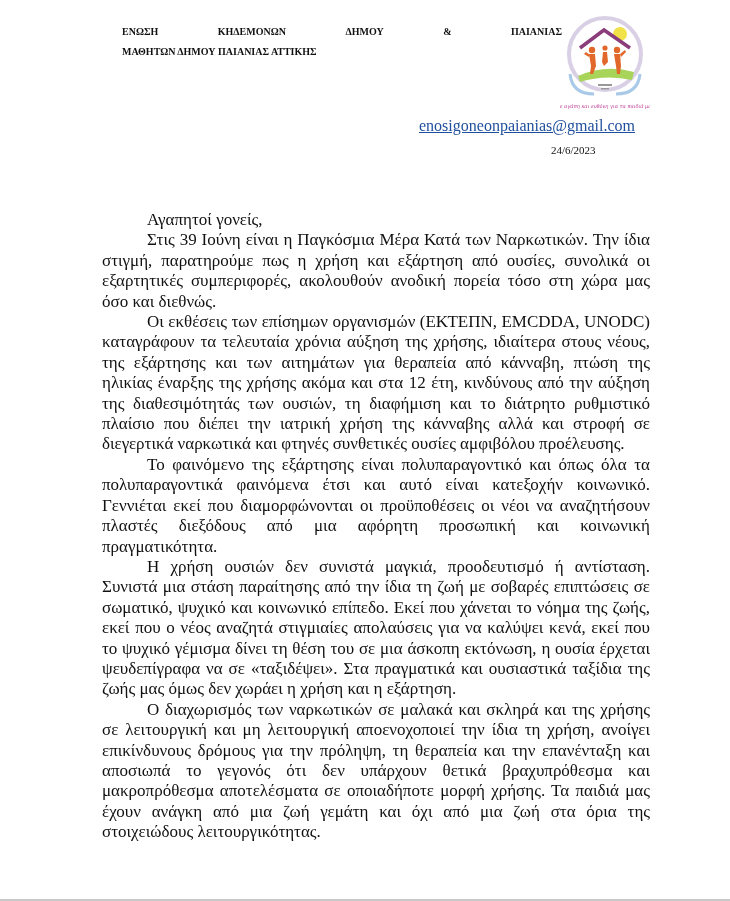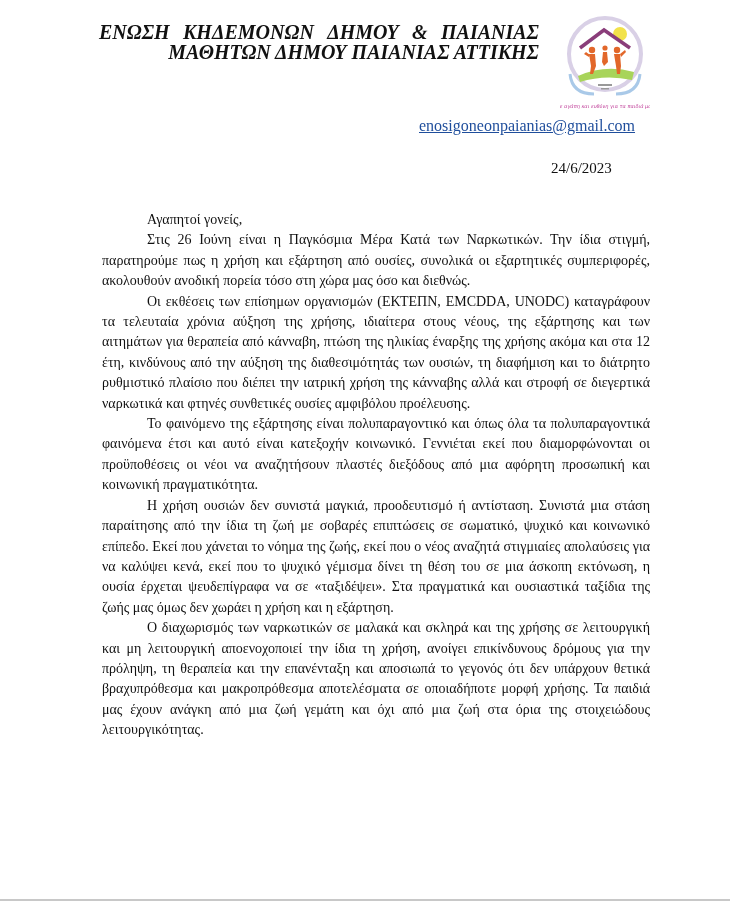--- a/index.html
+++ b/index.html
@@ -1,34 +1,34 @@
 <!DOCTYPE html>
 <html><head>
 <meta charset="utf-8">
 <style>
   html, body { margin: 0; padding: 0; }
   body {
     width: 730px; height: 901px; background: #ffffff; position: relative; overflow: hidden;
     font-family: "Liberation Serif", "DejaVu Serif", serif; color: #111;
   }
   .header-title {
-    position: absolute; left: 99px; top: 22px; width: 440px;
-    font-weight: bold; font-style: italic; font-size: 20px; line-height: 20px;
+    position: absolute; left: 122px; top: 22px; width: 440px;
+    font-weight: bold; font-size: 10px; line-height: 20px;
   }
   .header-line1 { display: flex; justify-content: space-between; }
-  .header-line2 { text-align: right; }
+  .header-line2 { text-align: left; }
   .logo { position: absolute; left: 560px; top: 8px; width: 90px; height: 108px; }
   .email {
     position: absolute; left: 419px; top: 117px; font-size: 16px;
     color: #1f4e9c; text-decoration: underline;
   }
-  .date { position: absolute; left: 551px; top: 160px; font-size: 15px; }
+  .date { position: absolute; left: 551px; top: 144px; font-size: 11px; }
   .letter {
     position: absolute; left: 102px; top: 210px; width: 548px;
-    font-size: 14px; line-height: 20.4px; text-align: justify;
+    font-size: 17px; line-height: 20.4px; text-align: justify;
   }
   .letter p { margin: 0; text-indent: 45px; }
   .letter p.greeting { text-indent: 45px; }
   .bottom-rule { position: absolute; left: 0; top: 899px; width: 730px; height: 2px; background: #c8c8c8; }
 </style>
 </head>
 <body>
 
 <div class="header-title">
   <div class="header-line1">
@@ -71,20 +71,20 @@
     <text x="45" y="100" font-size="5" fill="#c0419a" text-anchor="middle" font-style="italic" font-family="DejaVu Sans, sans-serif">Με αγάπη και ευθύνη για τα παιδιά μας</text>
   </svg>
 </div>
 
 <a class="email">enosigoneonpaianias@gmail.com</a>
 
 <div class="date">24/6/2023</div>
 
 <div class="letter">
   <p class="greeting">Αγαπητοί γονείς,</p>
-  <p>Στις 26 Ιούνη είναι η Παγκόσμια Μέρα Κατά των Ναρκωτικών. Την ίδια στιγμή, παρατηρούμε πως η χρήση και εξάρτηση από ουσίες, συνολικά οι εξαρτητικές συμπεριφορές, ακολουθούν ανοδική πορεία τόσο στη χώρα μας όσο και διεθνώς.</p>
+  <p>Στις 39 Ιούνη είναι η Παγκόσμια Μέρα Κατά των Ναρκωτικών. Την ίδια στιγμή, παρατηρούμε πως η χρήση και εξάρτηση από ουσίες, συνολικά οι εξαρτητικές συμπεριφορές, ακολουθούν ανοδική πορεία τόσο στη χώρα μας όσο και διεθνώς.</p>
   <p>Οι εκθέσεις των επίσημων οργανισμών (ΕΚΤΕΠΝ, EMCDDA, UNODC) καταγράφουν τα τελευταία χρόνια αύξηση της χρήσης, ιδιαίτερα στους νέους, της εξάρτησης και των αιτημάτων για θεραπεία από κάνναβη, πτώση της ηλικίας έναρξης της χρήσης ακόμα και στα 12 έτη, κινδύνους από την αύξηση της διαθεσιμότητάς των ουσιών, τη διαφήμιση και το διάτρητο ρυθμιστικό πλαίσιο που διέπει την ιατρική χρήση της κάνναβης αλλά και στροφή σε διεγερτικά ναρκωτικά και φτηνές συνθετικές ουσίες αμφιβόλου προέλευσης.</p>
   <p>Το φαινόμενο της εξάρτησης είναι πολυπαραγοντικό και όπως όλα τα πολυπαραγοντικά φαινόμενα έτσι και αυτό είναι κατεξοχήν κοινωνικό. Γεννιέται εκεί που διαμορφώνονται οι προϋποθέσεις οι νέοι να αναζητήσουν πλαστές διεξόδους από μια αφόρητη προσωπική και κοινωνική πραγματικότητα.</p>
   <p>Η χρήση ουσιών δεν συνιστά μαγκιά, προοδευτισμό ή αντίσταση. Συνιστά μια στάση παραίτησης από την ίδια τη ζωή με σοβαρές επιπτώσεις σε σωματικό, ψυχικό και κοινωνικό επίπεδο. Εκεί που χάνεται το νόημα της ζωής, εκεί που ο νέος αναζητά στιγμιαίες απολαύσεις για να καλύψει κενά, εκεί που το ψυχικό γέμισμα δίνει τη θέση του σε μια άσκοπη εκτόνωση, η ουσία έρχεται ψευδεπίγραφα να σε «ταξιδέψει». Στα πραγματικά και ουσιαστικά ταξίδια της ζωής μας όμως δεν χωράει η χρήση και η εξάρτηση.</p>
   <p>Ο διαχωρισμός των ναρκωτικών σε μαλακά και σκληρά και της χρήσης σε λειτουργική και μη λειτουργική αποενοχοποιεί την ίδια τη χρήση, ανοίγει επικίνδυνους δρόμους για την πρόληψη, τη θεραπεία και την επανένταξη και αποσιωπά το γεγονός ότι δεν υπάρχουν θετικά βραχυπρόθεσμα και μακροπρόθεσμα αποτελέσματα σε οποιαδήποτε μορφή χρήσης. Τα παιδιά μας έχουν ανάγκη από μια ζωή γεμάτη και όχι από μια ζωή στα όρια της στοιχειώδους λειτουργικότητας.</p>
 </div>
 
 <div class="bottom-rule"></div>
 
 </body></html>

